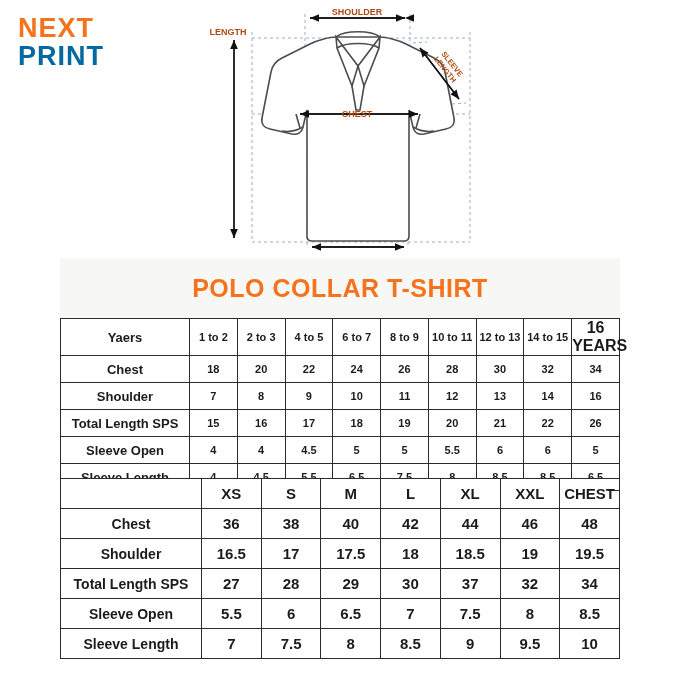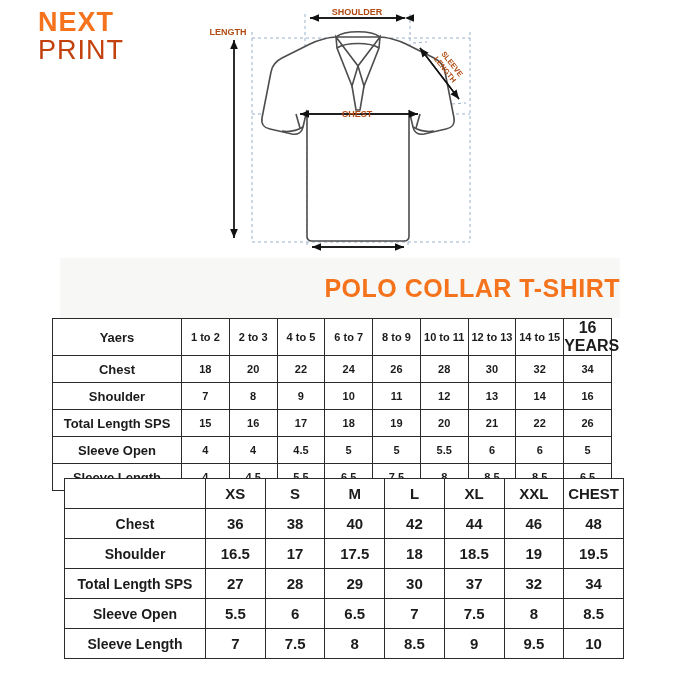--- a/index.html
+++ b/index.html
@@ -5,56 +5,55 @@
   html,body{margin:0;padding:0;}
   body{
     width:679px;height:679px;
     background:#ffffff;
     font-family:"Liberation Sans", sans-serif;
     overflow:hidden;
     position:relative;
   }
   
   .logo{
-    position:absolute;left:18px;top:8px;
+    position:absolute;left:18px;top:14px;
     line-height:1.05;
-    margin-left:20px;
   }
   .logo-next{
     font-size:27px;font-weight:bold;letter-spacing:1px;
     color:#f4731c;
   }
   .logo-print{
-    font-size:27px;font-weight:normal;letter-spacing:1px;
-    color:#c2410c;
+    font-size:27px;font-weight:bold;letter-spacing:1px;
+    color:#0369a1;
   }
   
   .diagram{
     position:absolute;left:0;top:0;width:679px;height:258px;
   }
   .diagram svg{display:block;}
   
   .title-band{
     position:absolute;left:60px;top:258px;width:560px;height:60px;
     background:#f7f7f5;
-    display:flex;align-items:center;justify-content:flex-end;
+    display:flex;align-items:center;justify-content:center;
   }
   .title-band .title{
     color:#f4731c;
     font-size:25px;
     font-weight:bold;
     letter-spacing:.5px;
   }
   
   .table-wrap{
-    position:absolute;left:52px;width:548px;
+    position:absolute;left:60px;width:548px;
     background:#ffffff;
   }
   #table-kids{top:318px;}
-  #table-adult{top:478px;margin-left:12px;}
+  #table-adult{top:478px;}
   table{
     border-collapse:collapse;
     width:560px;
     table-layout:fixed;
   }
   table td, table th{
     border:1px solid #2b2b2b;
     text-align:center;
     font-weight:bold;
     color:#1b1b1b;

